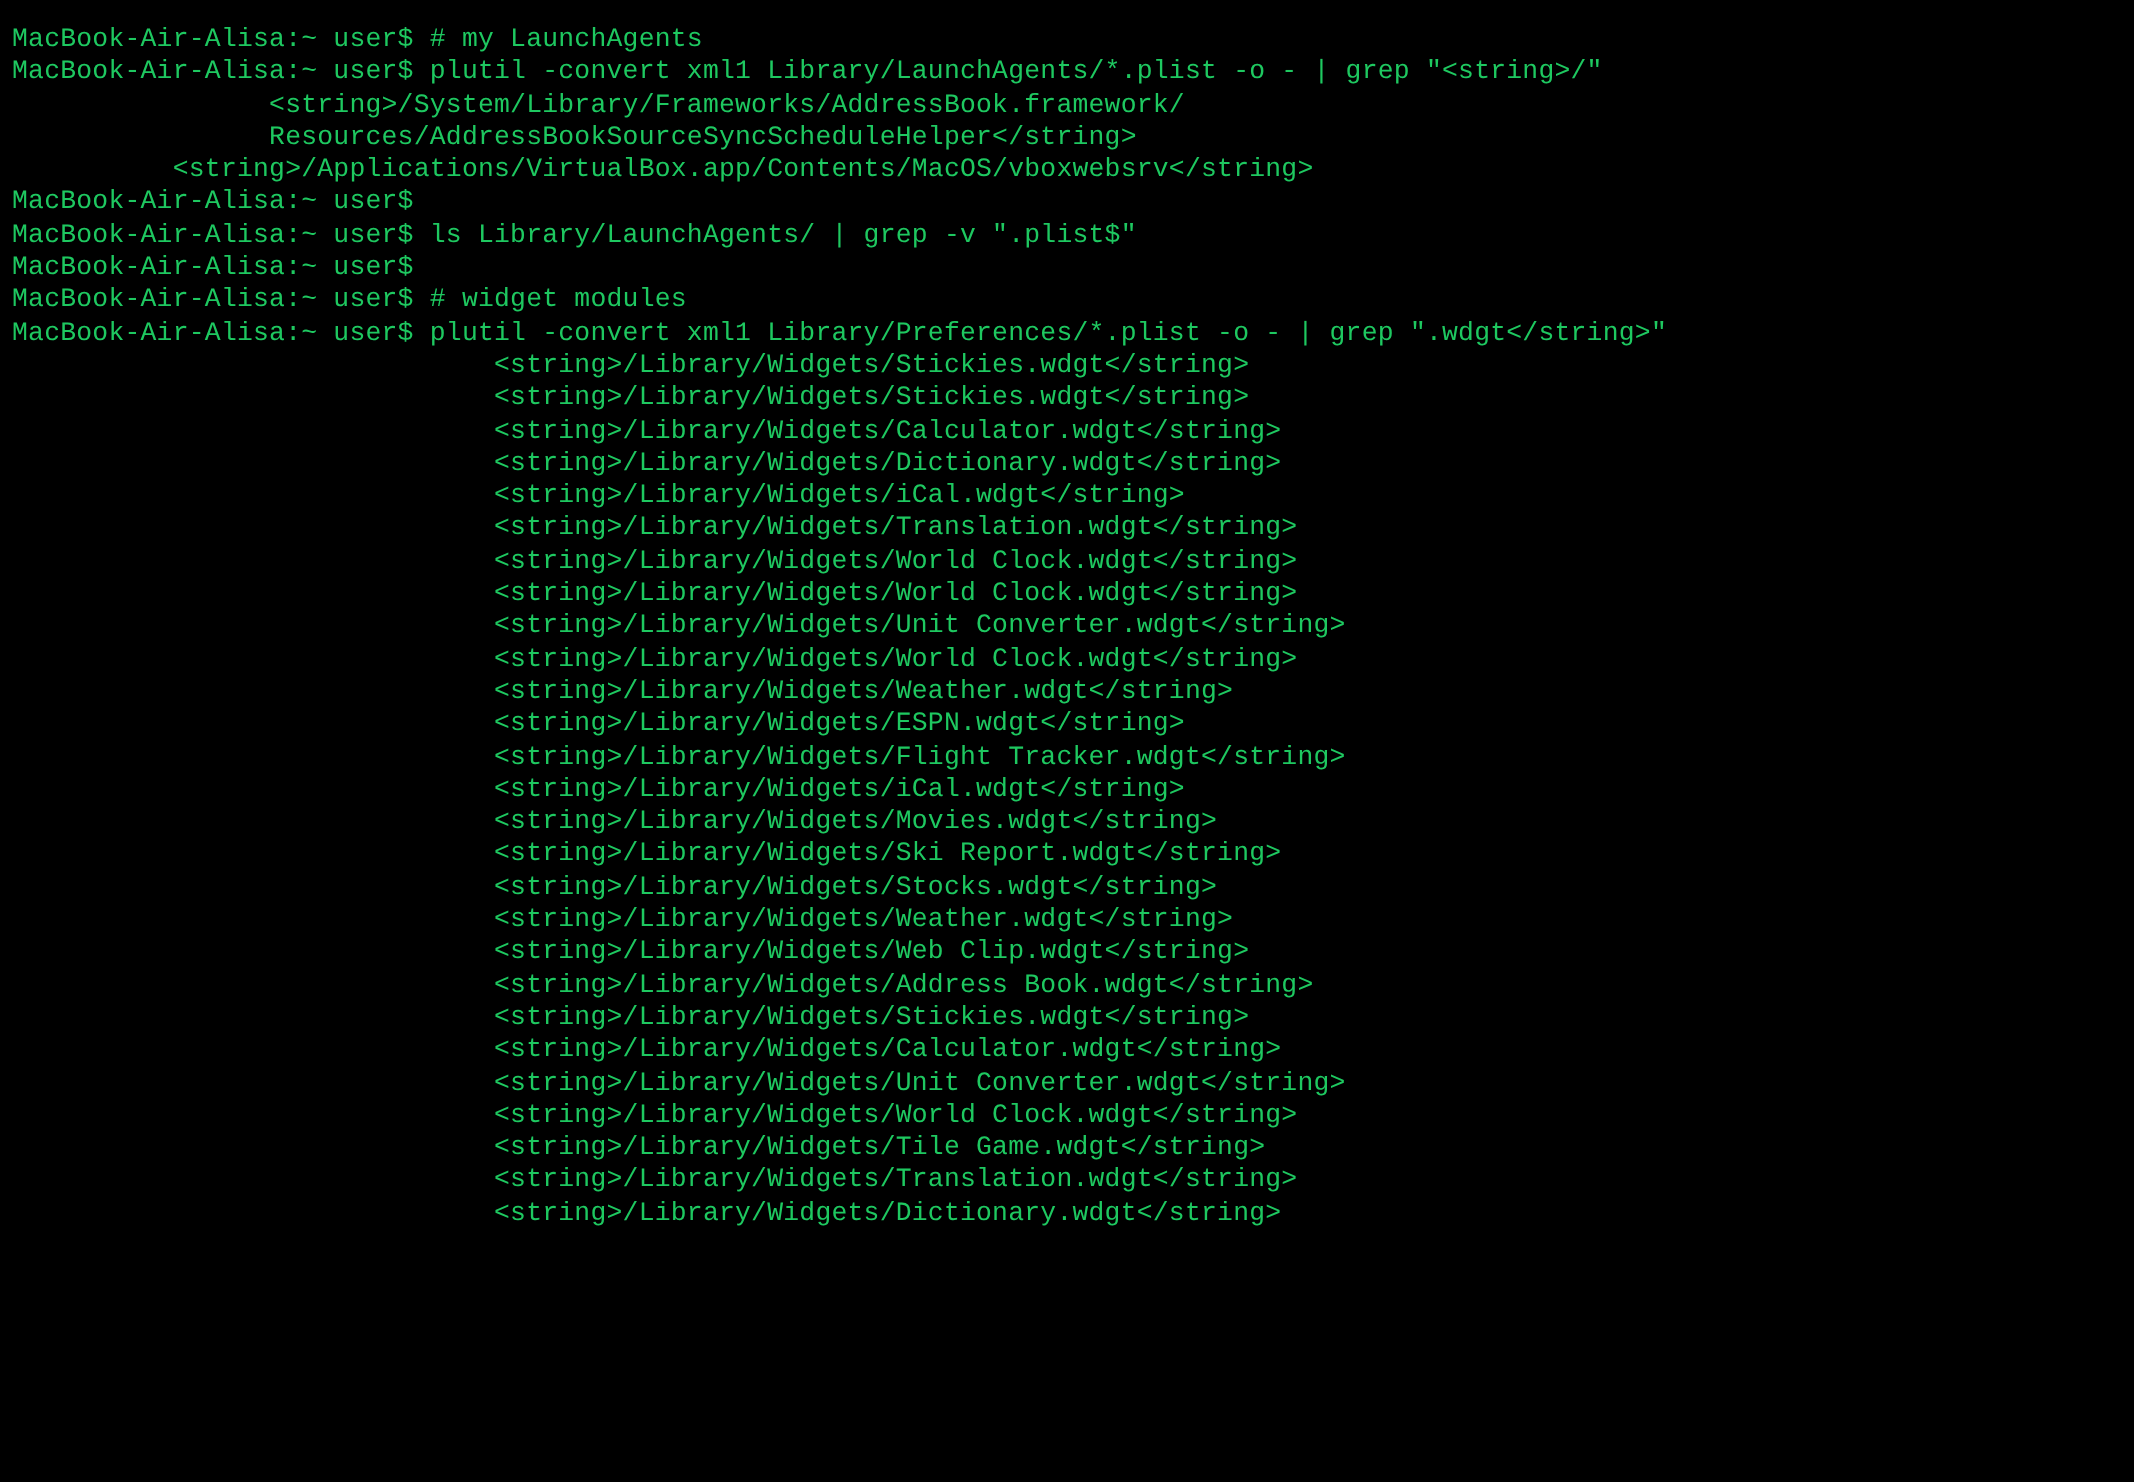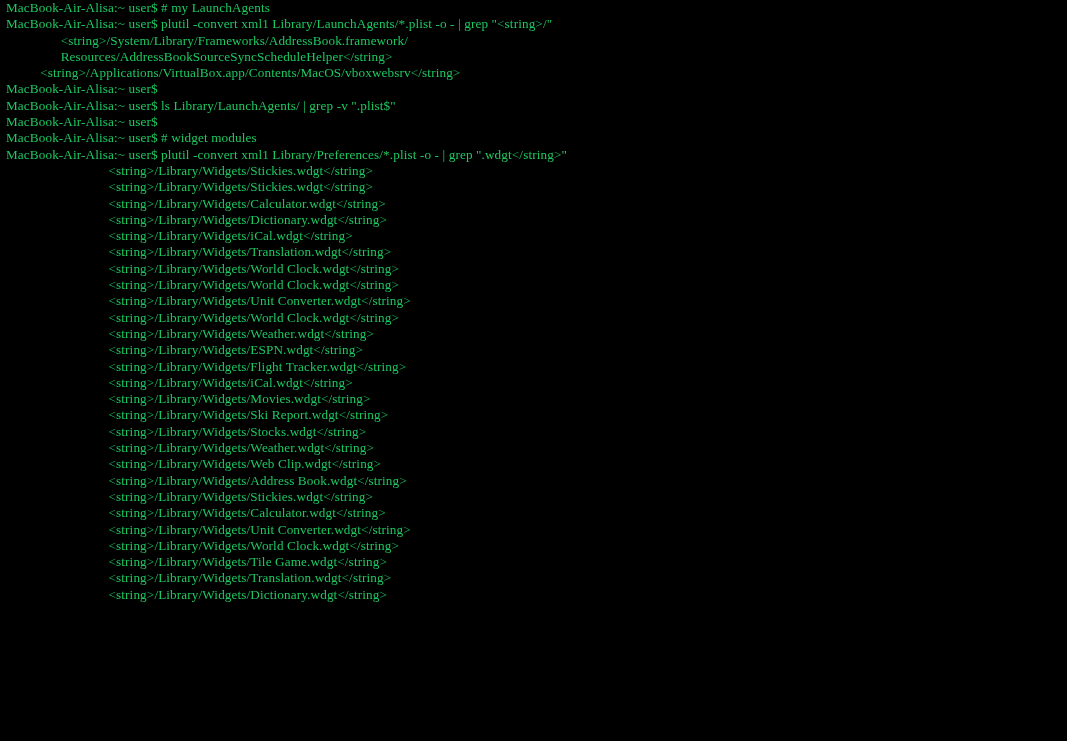--- a/index.html
+++ b/index.html
@@ -1,21 +1,21 @@
 <!DOCTYPE html>
 <html><head>
 <meta charset="utf-8">
 <style>
   html,body{margin:0;padding:0;background:#000;width:1067px;height:741px;overflow:hidden;}
   .terminal{
-    font-family:Liberation Serif, serif;
+    font-family:Liberation Mono, monospace;
     font-size:13.2px;
     line-height:16.3px;
     color:#1ec860;
-    padding:0 6px;
+    padding:12px 6px;
     white-space:pre;
     letter-spacing:0.12px;
   }
   .line{display:block;}
 </style>
 </head>
 <body>
 
 <div class="terminal" id="term"><span class="line">MacBook-Air-Alisa:~ user$ # my LaunchAgents</span><span class="line">MacBook-Air-Alisa:~ user$ plutil -convert xml1 Library/LaunchAgents/*.plist -o - | grep "&lt;string&gt;/"</span><span class="line">                &lt;string&gt;/System/Library/Frameworks/AddressBook.framework/</span><span class="line">                Resources/AddressBookSourceSyncScheduleHelper&lt;/string&gt;</span><span class="line">          &lt;string&gt;/Applications/VirtualBox.app/Contents/MacOS/vboxwebsrv&lt;/string&gt;</span><span class="line">MacBook-Air-Alisa:~ user$ </span><span class="line">MacBook-Air-Alisa:~ user$ ls Library/LaunchAgents/ | grep -v ".plist$"</span><span class="line">MacBook-Air-Alisa:~ user$ </span><span class="line">MacBook-Air-Alisa:~ user$ # widget modules</span><span class="line">MacBook-Air-Alisa:~ user$ plutil -convert xml1 Library/Preferences/*.plist -o - | grep ".wdgt&lt;/string&gt;"</span><span class="line">                              &lt;string&gt;/Library/Widgets/Stickies.wdgt&lt;/string&gt;</span><span class="line">                              &lt;string&gt;/Library/Widgets/Stickies.wdgt&lt;/string&gt;</span><span class="line">                              &lt;string&gt;/Library/Widgets/Calculator.wdgt&lt;/string&gt;</span><span class="line">                              &lt;string&gt;/Library/Widgets/Dictionary.wdgt&lt;/string&gt;</span><span class="line">                              &lt;string&gt;/Library/Widgets/iCal.wdgt&lt;/string&gt;</span><span class="line">                              &lt;string&gt;/Library/Widgets/Translation.wdgt&lt;/string&gt;</span><span class="line">                              &lt;string&gt;/Library/Widgets/World Clock.wdgt&lt;/string&gt;</span><span class="line">                              &lt;string&gt;/Library/Widgets/World Clock.wdgt&lt;/string&gt;</span><span class="line">                              &lt;string&gt;/Library/Widgets/Unit Converter.wdgt&lt;/string&gt;</span><span class="line">                              &lt;string&gt;/Library/Widgets/World Clock.wdgt&lt;/string&gt;</span><span class="line">                              &lt;string&gt;/Library/Widgets/Weather.wdgt&lt;/string&gt;</span><span class="line">                              &lt;string&gt;/Library/Widgets/ESPN.wdgt&lt;/string&gt;</span><span class="line">                              &lt;string&gt;/Library/Widgets/Flight Tracker.wdgt&lt;/string&gt;</span><span class="line">                              &lt;string&gt;/Library/Widgets/iCal.wdgt&lt;/string&gt;</span><span class="line">                              &lt;string&gt;/Library/Widgets/Movies.wdgt&lt;/string&gt;</span><span class="line">                              &lt;string&gt;/Library/Widgets/Ski Report.wdgt&lt;/string&gt;</span><span class="line">                              &lt;string&gt;/Library/Widgets/Stocks.wdgt&lt;/string&gt;</span><span class="line">                              &lt;string&gt;/Library/Widgets/Weather.wdgt&lt;/string&gt;</span><span class="line">                              &lt;string&gt;/Library/Widgets/Web Clip.wdgt&lt;/string&gt;</span><span class="line">                              &lt;string&gt;/Library/Widgets/Address Book.wdgt&lt;/string&gt;</span><span class="line">                              &lt;string&gt;/Library/Widgets/Stickies.wdgt&lt;/string&gt;</span><span class="line">                              &lt;string&gt;/Library/Widgets/Calculator.wdgt&lt;/string&gt;</span><span class="line">                              &lt;string&gt;/Library/Widgets/Unit Converter.wdgt&lt;/string&gt;</span><span class="line">                              &lt;string&gt;/Library/Widgets/World Clock.wdgt&lt;/string&gt;</span><span class="line">                              &lt;string&gt;/Library/Widgets/Tile Game.wdgt&lt;/string&gt;</span><span class="line">                              &lt;string&gt;/Library/Widgets/Translation.wdgt&lt;/string&gt;</span><span class="line">                              &lt;string&gt;/Library/Widgets/Dictionary.wdgt&lt;/string&gt;</span></div>
 

